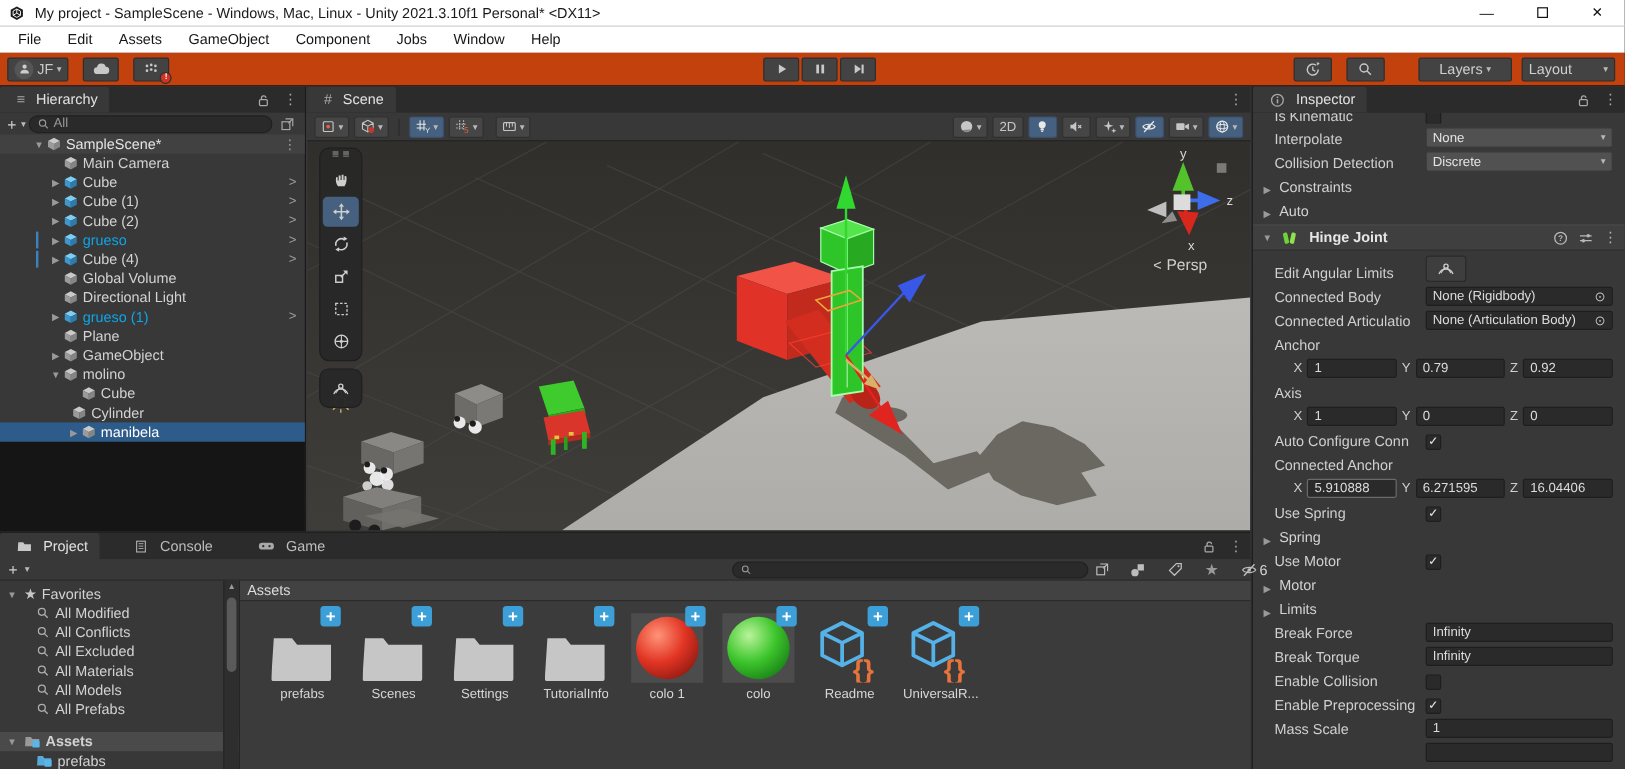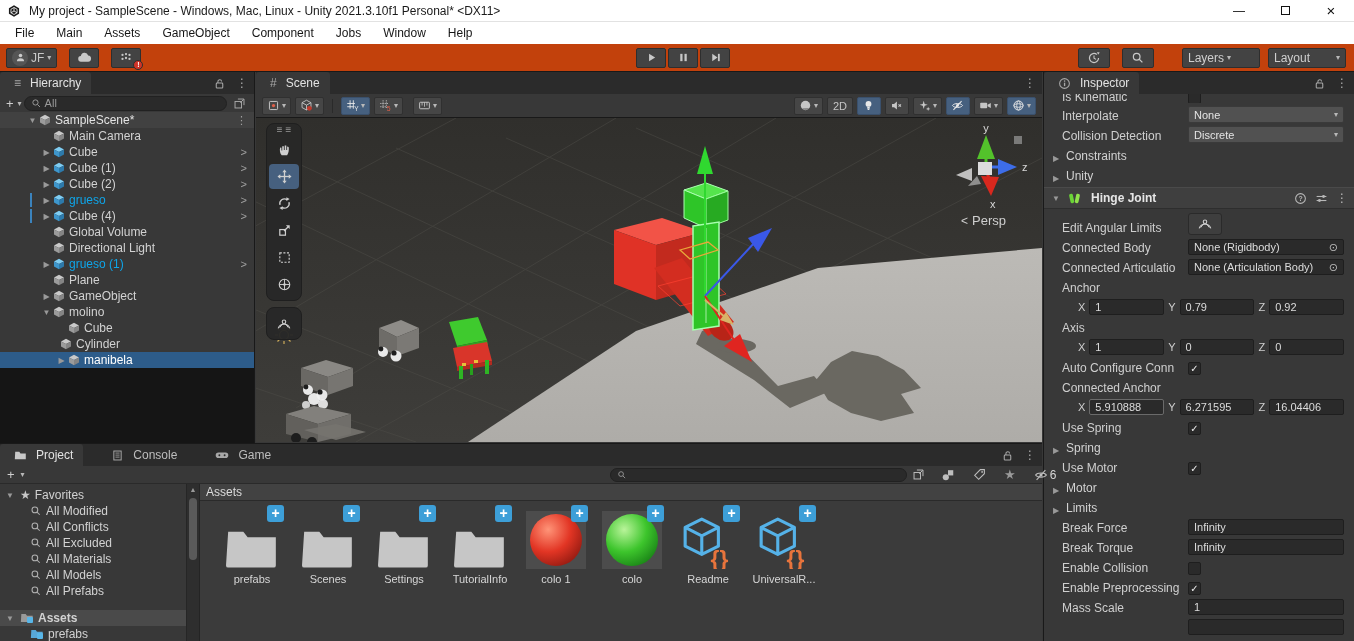--- a/index.html
+++ b/index.html
@@ -344,21 +344,21 @@
         <span class="restore-box"></span>
       </div>
     <div class="wbtn" style="font-size:15px">
         <span>×</span>
       </div>
   </div>
 </div>
 
 <div class="abs menubar" style="padding-left:4px">
   <span class="menuitem">File</span>
-  <span class="menuitem">Main</span>
+  <span class="menuitem">Edit</span>
   <span class="menuitem">Assets</span>
   <span class="menuitem">GameObject</span>
   <span class="menuitem">Component</span>
   <span class="menuitem">Jobs</span>
   <span class="menuitem">Window</span>
   <span class="menuitem">Help</span>
 </div>
 
 <div class="abs maintb">
   <div class="tbgrp" style="margin-left:6px">
@@ -404,21 +404,21 @@
     <div class="tbbtn" style="width:32px">
         <svg class="ic" width="14" height="14">
           <use href="#i-history"></use>
         </svg>
       </div>
     <div class="tbbtn" style="width:32px;margin-left:8px">
         <svg class="ic" width="14" height="14">
           <use href="#i-mag"></use>
         </svg>
       </div>
-    <div class="tbbtn" style="width:78px;margin-left:24px;justify-content:flex-start">
+    <div class="tbbtn" style="width:78px;margin-left:24px;justify-content:center">
       <span class="ddlabel">Layers</span>
         <span class="caret">▾</span>
     </div>
     <div class="tbbtn" style="width:78px;margin-left:4px;justify-content:space-between">
       <span class="ddlabel">Layout</span>
         <span class="caret">▾</span>
     </div>
   </div>
 </div>
 
@@ -881,21 +881,21 @@
           <span>Discrete</span>
           <span class="caret">▾</span>
         </div>
     </div>
     <div class="irow sect">
       <span class="ifold">▶</span>
       <span>Constraints</span>
     </div>
     <div class="irow sect">
       <span class="ifold">▶</span>
-      <span>Unity</span>
+      <span>Auto</span>
     </div>
     <div class="comphead">
       <span class="ifold">▼</span>
       <svg class="ic" width="15" height="15">
           <use href="#i-hingejoint"></use>
         </svg>
       <span class="ctitle">Hinge Joint</span>
       <div class="chicons">
         <svg class="ic" width="13" height="13">
             <use href="#i-help"></use>

